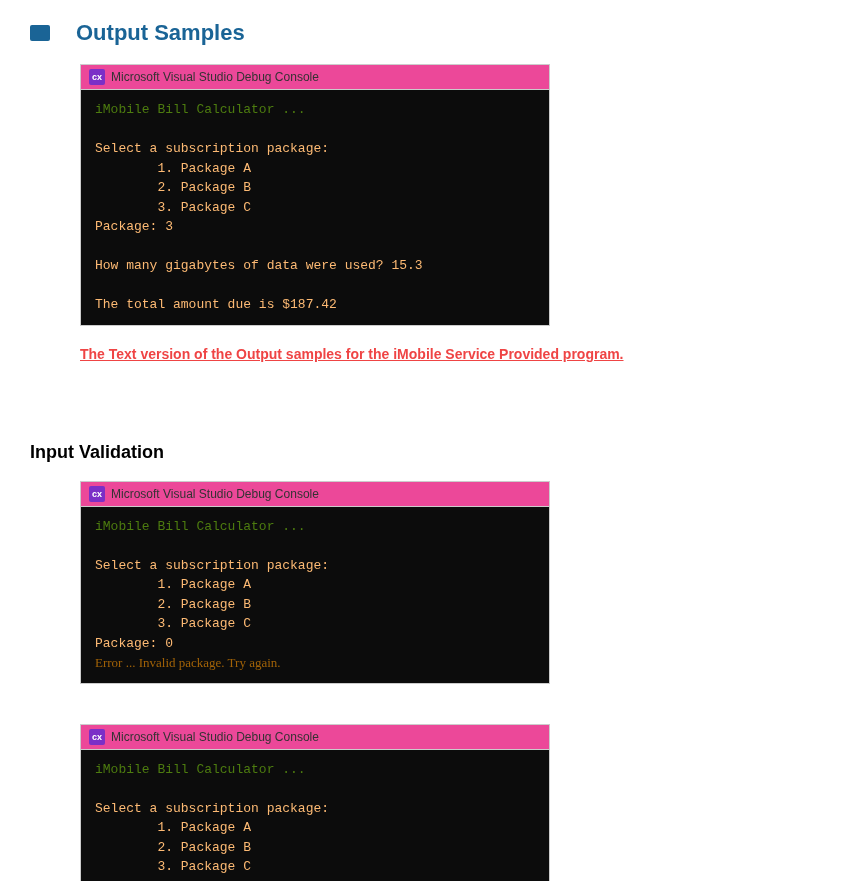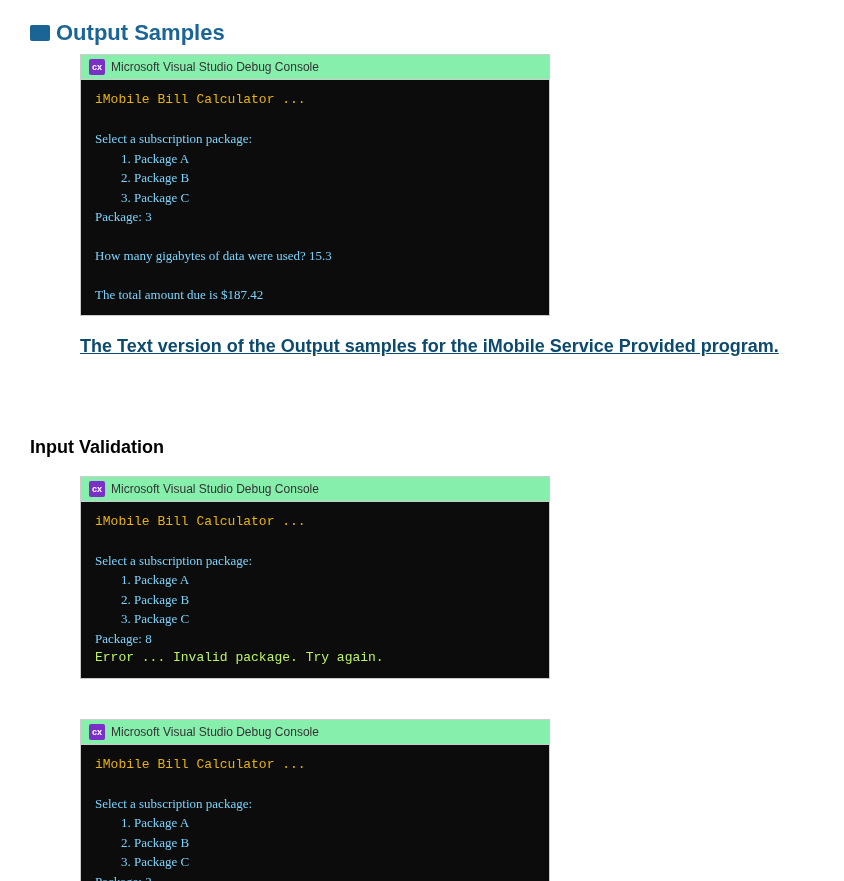--- a/index.html
+++ b/index.html
@@ -13,44 +13,44 @@
       background: #ffffff;
       color: #000000;
       padding: 20px 30px;
       font-size: 14px;
     }
 
     .section-title {
       color: #1a6496;
       font-size: 22px;
       font-weight: bold;
-      margin-bottom: 8px;
+      margin-bottom: 18px;
       display: flex;
       align-items: center;
-      gap: 6px;
+      gap: 26px;
     }
 
     .section-icon {
       display: inline-block;
       width: 20px;
       height: 16px;
       background: #1a6496;
       border-radius: 2px;
       flex-shrink: 0;
     }
 
     .console-wrapper {
       margin-left: 50px;
       margin-bottom: 20px;
       border: 1px solid #cccccc;
       width: 470px;
     }
 
     .console-titlebar {
-      background: #86efac;
+      background: #ec4899;
       border-bottom: 1px solid #cccccc;
       padding: 4px 8px;
       display: flex;
       align-items: center;
       gap: 6px;
       font-size: 12px;
       color: #333333;
     }
 
     .console-icon {
@@ -75,35 +75,35 @@
       color: #cccccc;
       min-height: 140px;
     }
 
     .console-body .line {
       white-space: pre;
       line-height: 1.5;
     }
 
     .console-body .line.orange {
-      color: #bef264;
+      color: #a16207;
+      font-family: Liberation Serif, serif;
     }
 
     .console-body .line.white {
-      color: #eab308;
+      color: #4d7c0f;
     }
 
     .console-body .line.gray {
-      color: #7dd3fc;
-      font-family: Liberation Serif, serif;
+      color: #fdba74;
     }
 
     .link-text {
-      color: #0c4a6e;
-      font-size: 18px;
+      color: #ef4444;
+      font-size: 14px;
       font-weight: bold;
       text-decoration: underline;
       cursor: pointer;
       margin-left: 50px;
       margin-bottom: 30px;
       display: block;
     }
 
     .input-validation-section {
       margin-top: 30px;
@@ -166,21 +166,21 @@
       </div>
       <span>Microsoft Visual Studio Debug Console</span>
     </div>
     <div class="console-body">
       <div class="line white">iMobile Bill Calculator ...</div>
       <div class="line gray">&nbsp;</div>
       <div class="line gray">Select a subscription package:</div>
       <div class="line gray">        1. Package A</div>
       <div class="line gray">        2. Package B</div>
       <div class="line gray">        3. Package C</div>
-      <div class="line gray">Package: 8</div>
+      <div class="line gray">Package: 0</div>
       <div class="line orange">Error ... Invalid package. Try again.</div>
     </div>
   </div>
 
   <div class="spacer"></div>
 
   <div class="console-wrapper">
     <div class="console-titlebar">
       <div class="console-icon">
         <span>cx</span>

